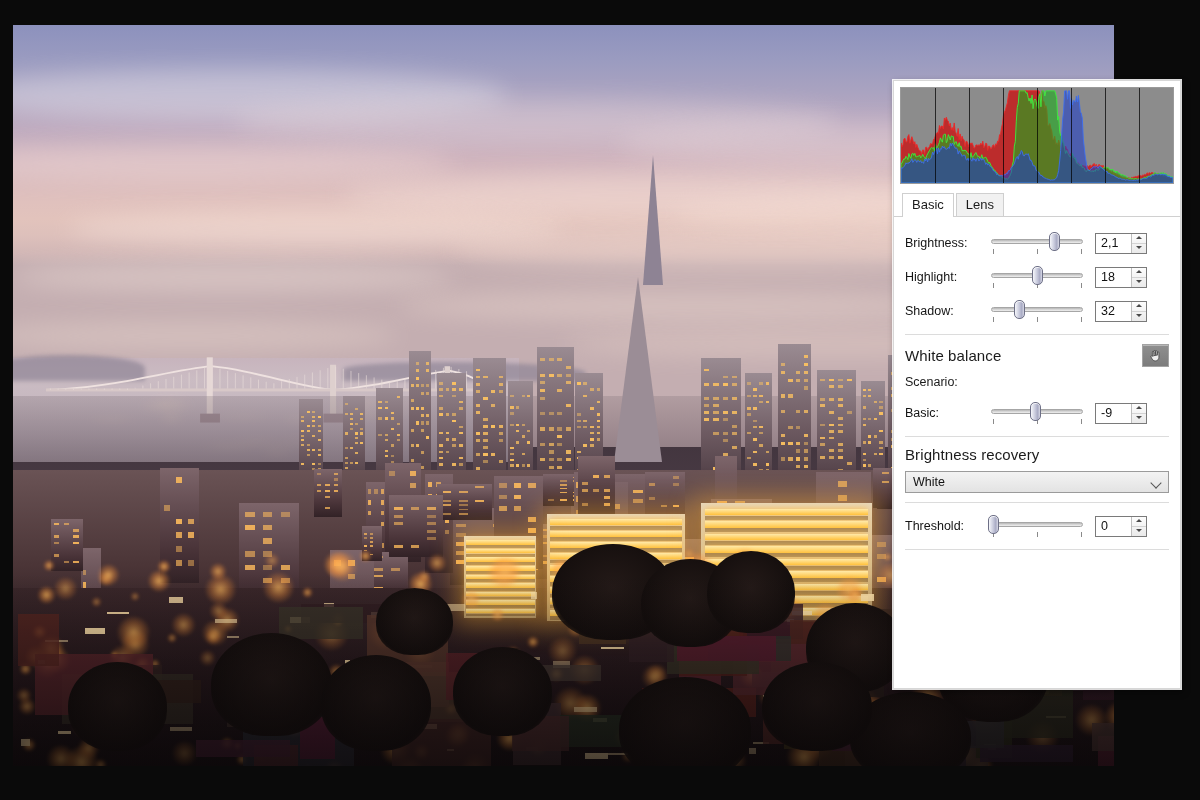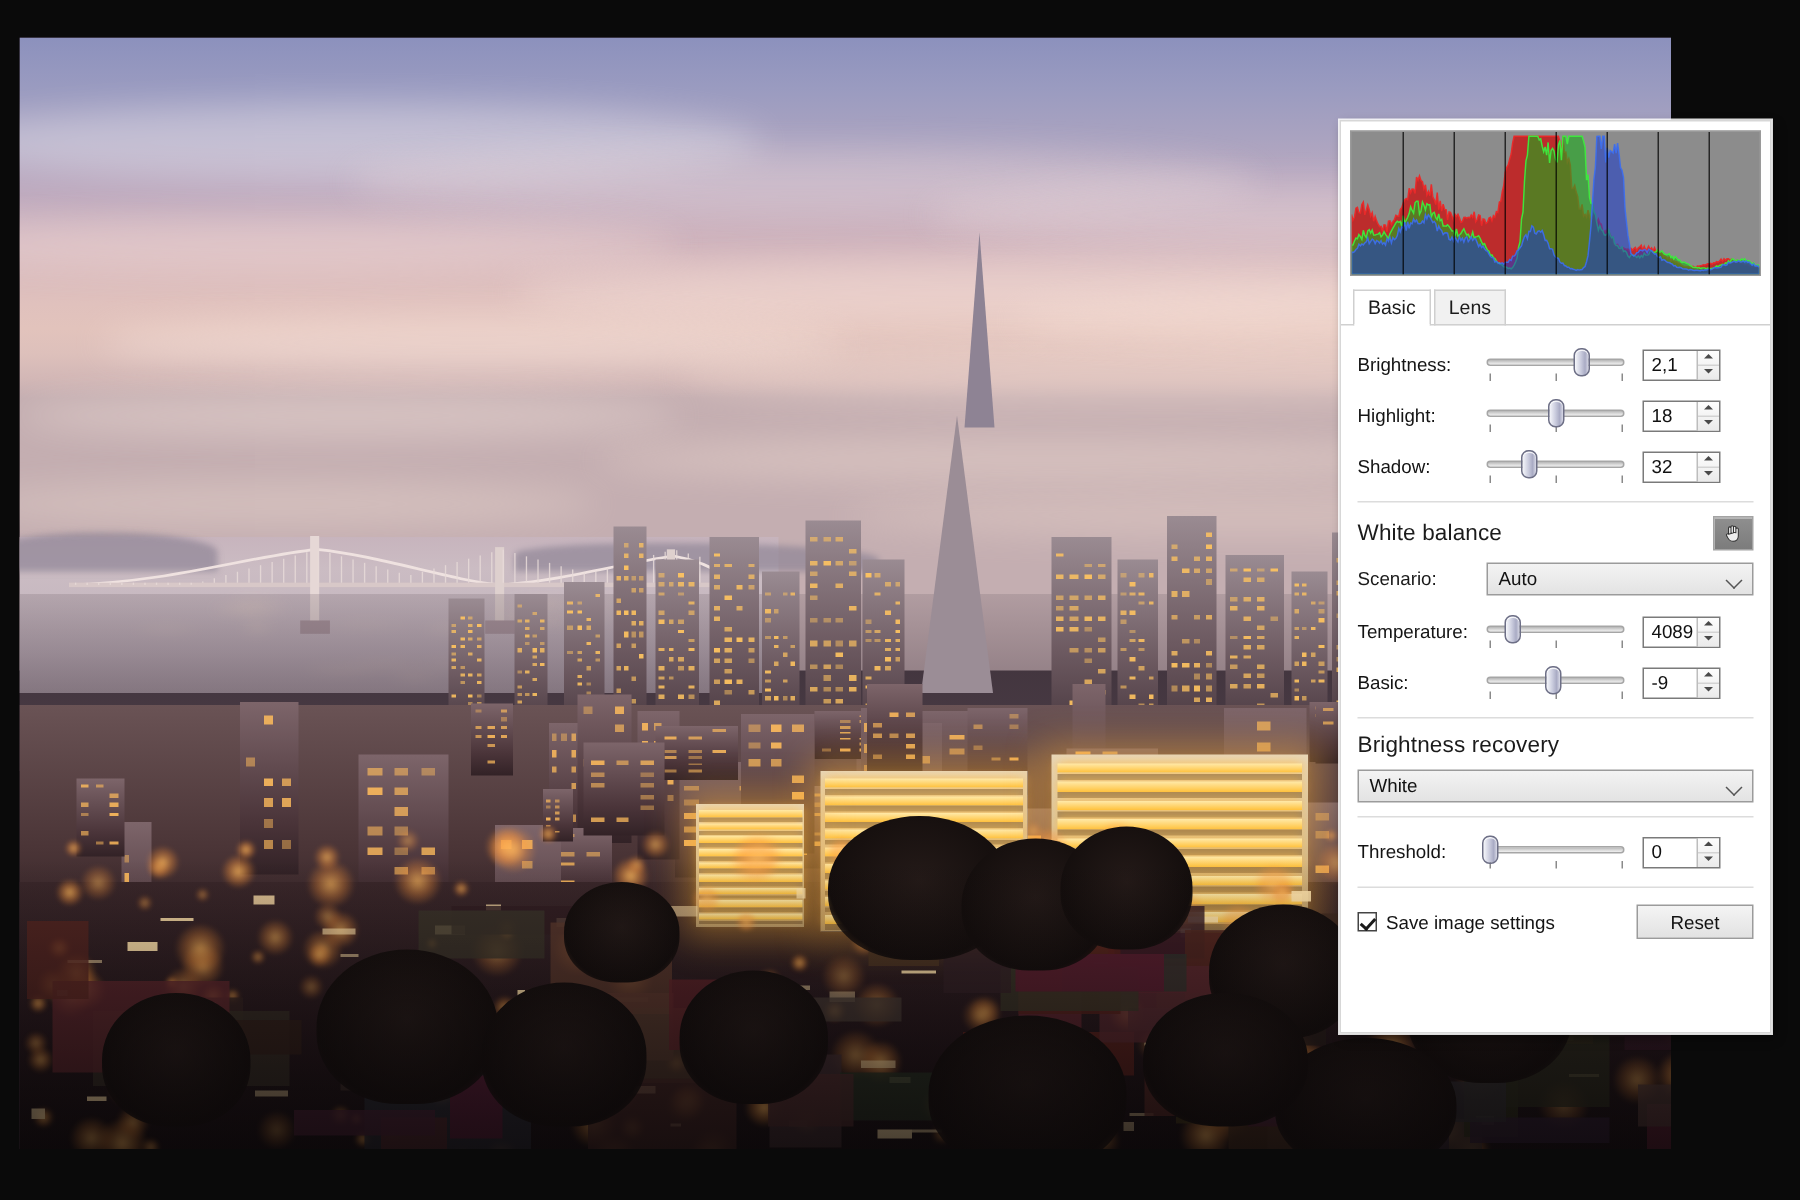--- a/index.html
+++ b/index.html
@@ -2188,45 +2188,22 @@
         <div class="section-title">White balance</div>
         <div class="icon-btn">
           <svg width="15" height="15" viewBox="0 0 24 24">
             <path d="M7 13V6.5a1.3 1.3 0 0 1 2.6 0V12m0-1.2V5.2a1.3 1.3 0 0 1 2.6 0V12m0-1.6V5.8a1.3 1.3 0 0 1 2.6 0V12m0-1.2V7.6a1.3 1.3 0 0 1 2.6 0V15c0 3.3-2.3 5.6-5.4 5.6-3 0-4.6-1.4-5.6-3.4L5 14.6a1.25 1.25 0 0 1 2-1.5z" fill="#ededed" stroke="#2e2e2e" stroke-width="1.1" stroke-linejoin="round"></path>
           </svg>
         </div>
       </div>
 
       <div class="row-dd">
         <div class="lbl">Scenario:</div>
-        <div class="dropdown">
-          <span>Auto</span>
-          <span class="chev"></span>
-        </div>
       </div>
 
-      <div class="row">
-        <div class="lbl">Temperature:</div>
-        <div class="slider">
-          <div class="track"></div>
-          <div class="ticks">
-              <div class="tk" style="left: 2%;"></div>
-              <div class="tk" style="left: 50%;"></div>
-              <div class="tk" style="left: 98%;"></div>
-            </div>
-          <div class="handle" style="left: 18%;"></div>
-        </div>
-        <div class="spin">
-          <div class="val">4089</div>
-          <div class="arrows">
-            <div></div>
-            <div></div>
-          </div>
-        </div>
-      </div>
 
       <div class="row">
         <div class="lbl">Basic:</div>
         <div class="slider">
           <div class="track"></div>
           <div class="ticks">
               <div class="tk" style="left: 2%;"></div>
               <div class="tk" style="left: 50%;"></div>
               <div class="tk" style="left: 98%;"></div>
             </div>
@@ -2269,23 +2246,16 @@
           <div class="val">0</div>
           <div class="arrows">
             <div></div>
             <div></div>
           </div>
         </div>
       </div>
 
       <div class="sep"></div>
 
-      <div class="footer">
-        <div class="chkwrap">
-          <span class="chk"></span>
-          <span class="chk-label">Save image settings</span>
-        </div>
-        <div class="btn">Reset</div>
-      </div>
 
     </div>
   </div>
 </div>
 
 </body></html>

